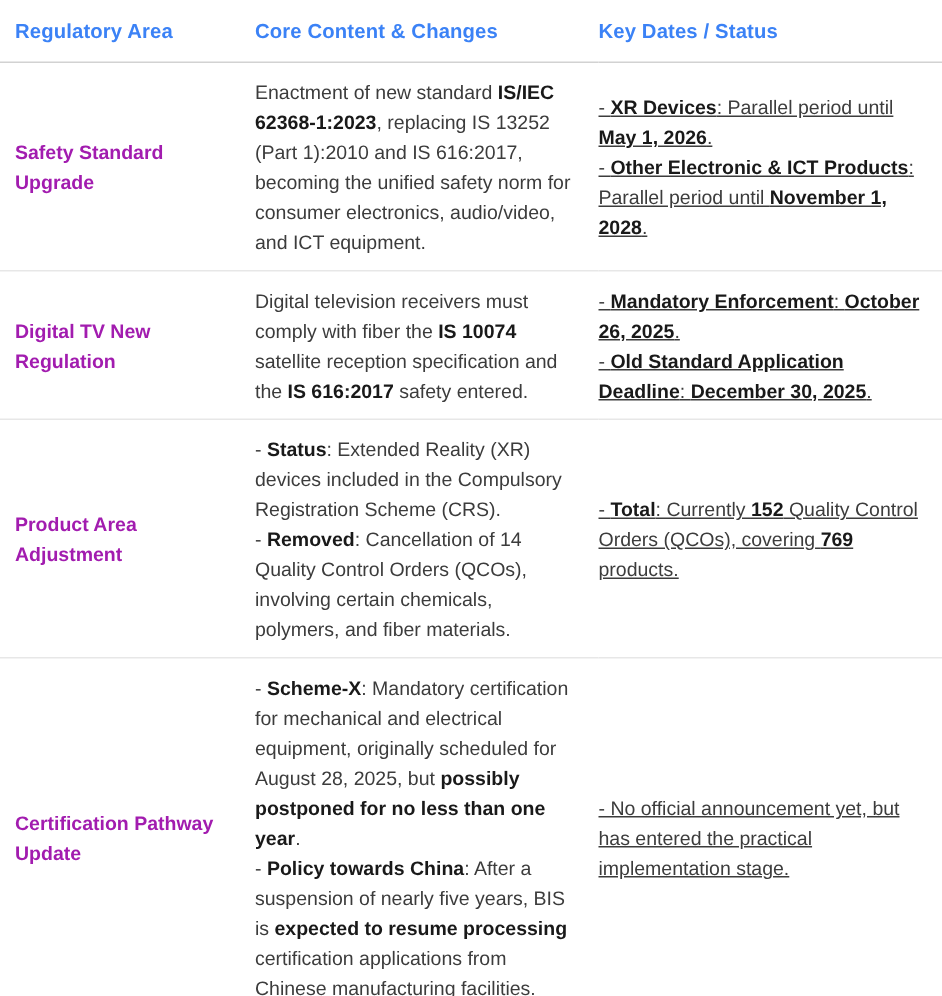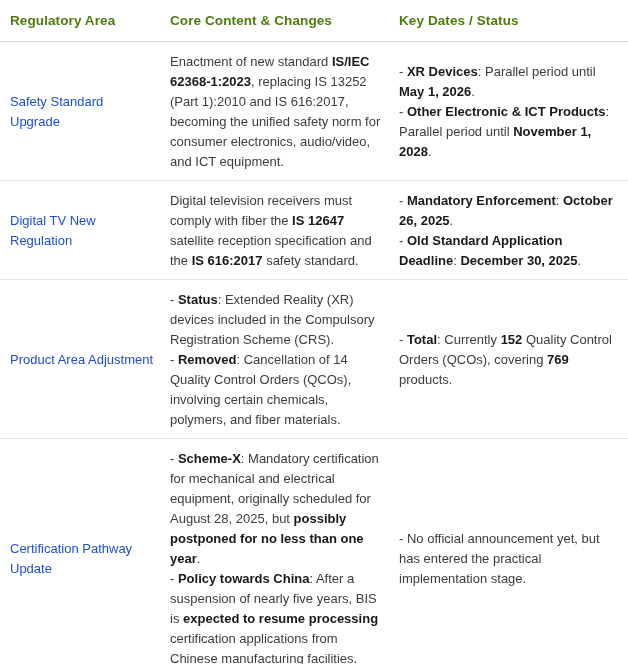--- a/index.html
+++ b/index.html
@@ -23,46 +23,46 @@
     table-layout: fixed;
   }
   table.reg-table col.c1 { width: 170px; }
   table.reg-table col.c2 { width: 229px; }
   table.reg-table col.c3 { width: 229px; }
 
   th {
     text-align: left;
     font-size: 13.5px;
     font-weight: 600;
-    color: #4d7c0f;
+    color: #3b82f6;
     padding: 13px 14px 13px 0;
     border-bottom: 1px solid #d2d2d2;
     vertical-align: middle;
     letter-spacing: 0.1px;
   }
   th:first-child { padding-left: 10px; }
 
   td {
     vertical-align: middle;
     font-size: 13px;
     line-height: 20px;
     color: #3c3c3c;
     padding: 10px 14px 8px 0;
     border-bottom: 1px solid #e7e7e7;
   }
   tbody tr:last-child td { border-bottom: none; }
 
   td.area-cell {
     padding-left: 10px;
-    font-weight: 400;
-    color: #1d4ed8;
+    font-weight: 700;
+    color: #a21caf;
     font-size: 13px;
     line-height: 20px;
   }
-  td.dates-cell { padding-right: 8px; }
+  td.dates-cell { padding-right: 8px; text-decoration: underline; }
 
   .para { margin: 0; }
   .para strong {
     font-weight: 700;
     color: #191919;
   }
 </style>
 </head>
 <body>
 
@@ -87,21 +87,21 @@
             <div class="para"><span>Enactment of new standard </span><strong>IS/IEC 62368-1:2023</strong><span>, replacing IS 13252 (Part 1):2010 and IS 616:2017, becoming the unified safety norm for consumer electronics, audio/video, and ICT equipment.</span></div>
           </td>
           <td class="dates-cell">
             <div class="para"><span>- </span><strong>XR Devices</strong><span>: Parallel period until </span><strong>May 1, 2026</strong><span>.</span></div>
             <div class="para"><span>- </span><strong>Other Electronic &amp; ICT Products</strong><span>: Parallel period until </span><strong>November 1, 2028</strong><span>.</span></div>
           </td>
         </tr>
         <tr>
           <td class="area-cell">Digital TV New Regulation</td>
           <td class="core-cell">
-            <div class="para"><span>Digital television receivers must comply with fiber the </span><strong>IS 12647</strong><span> satellite reception specification and the </span><strong>IS 616:2017</strong><span> safety standard.</span></div>
+            <div class="para"><span>Digital television receivers must comply with fiber the </span><strong>IS 10074</strong><span> satellite reception specification and the </span><strong>IS 616:2017</strong><span> safety entered.</span></div>
           </td>
           <td class="dates-cell">
             <div class="para"><span>- </span><strong>Mandatory Enforcement</strong><span>: </span><strong>October 26, 2025</strong><span>.</span></div>
             <div class="para"><span>- </span><strong>Old Standard Application Deadline</strong><span>: </span><strong>December 30, 2025</strong><span>.</span></div>
           </td>
         </tr>
         <tr>
           <td class="area-cell">Product Area Adjustment</td>
           <td class="core-cell">
             <div class="para"><span>- </span><strong>Status</strong><span>: Extended Reality (XR) devices included in the Compulsory Registration Scheme (CRS).</span></div>

